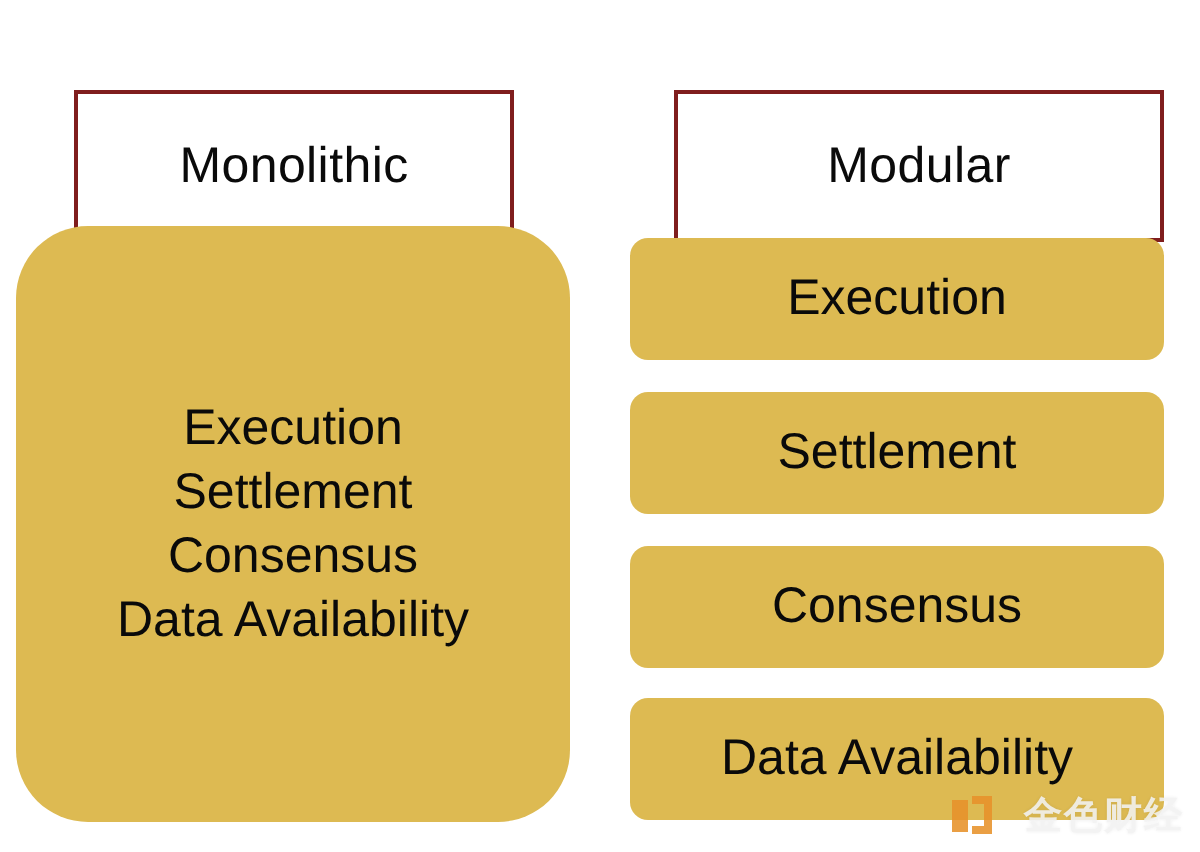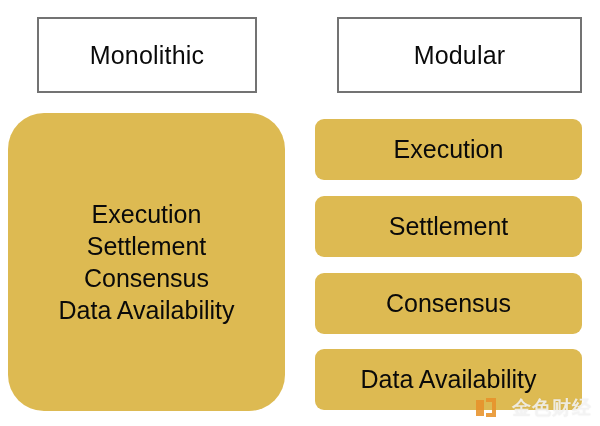--- a/index.html
+++ b/index.html
@@ -12,24 +12,25 @@
     width: 600px;
     height: 426px;
     background: #ffffff;
     overflow: hidden;
     font-family: "Liberation Sans", sans-serif;
   }
   .title-box {
     position: absolute;
     box-sizing: border-box;
     background: #ffffff;
-    border: 2px solid #737373;
+    border: 2px solid #7f1d1d;
     display: flex;
     align-items: center;
     justify-content: center;
+    margin-top: 28px;
   }
   .title-box .label {
     font-size: 25px;
     color: #0a0a0a;
     line-height: 1;
     letter-spacing: 0.2px;
   }
   
   #monolithic-block {
     position: absolute;

